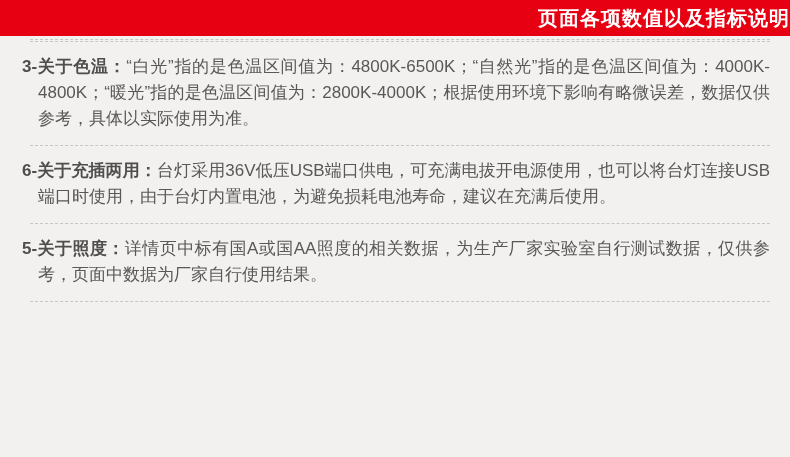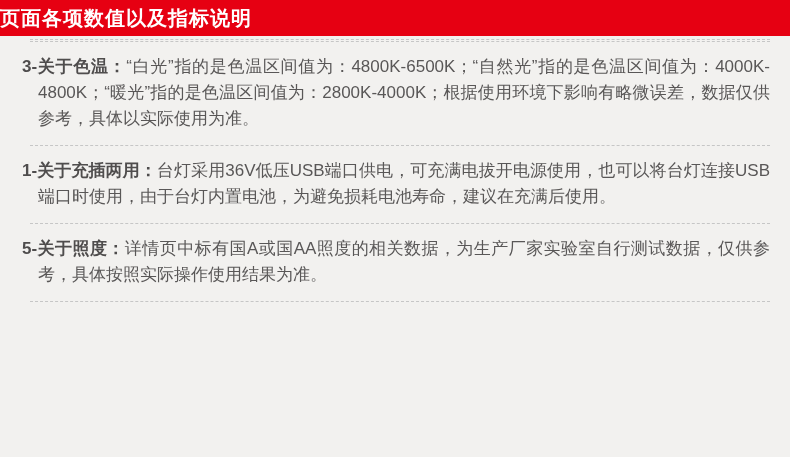--- a/index.html
+++ b/index.html
@@ -11,21 +11,21 @@
       height: 457px;
       background: #f2f1ef;
       overflow: hidden;
     }
     .header-bar {
       width: 100%;
       height: 36px;
       background: #e60012;
       display: flex;
       align-items: center;
-      justify-content: flex-start;
+      justify-content: flex-end;
     }
     .header-title {
       color: #ffffff;
       font-size: 20px;
       font-weight: bold;
       letter-spacing: 1px;
       line-height: 36px;
     }
     .notes {
       padding: 2px 20px 0 22px;
@@ -62,21 +62,21 @@
 
 <div class="notes">
 
   <div class="divider"></div>
 
   <div class="divider"></div>
 
   <div class="note-item"><span class="note-label">3-关于色温：</span><span class="note-text">“白光”指的是色温区间值为：4800K-6500K；“自然光”指的是色温区间值为：4000K-4800K；“暖光”指的是色温区间值为：2800K-4000K；根据使用环境下影响有略微误差，数据仅供参考，具体以实际使用为准。</span></div>
   <div class="divider"></div>
 
-  <div class="note-item"><span class="note-label">1-关于充插两用：</span><span class="note-text">台灯采用36V低压USB端口供电，可充满电拔开电源使用，也可以将台灯连接USB端口时使用，由于台灯内置电池，为避免损耗电池寿命，建议在充满后使用。</span></div>
+  <div class="note-item"><span class="note-label">6-关于充插两用：</span><span class="note-text">台灯采用36V低压USB端口供电，可充满电拔开电源使用，也可以将台灯连接USB端口时使用，由于台灯内置电池，为避免损耗电池寿命，建议在充满后使用。</span></div>
   <div class="divider"></div>
 
-  <div class="note-item"><span class="note-label">5-关于照度：</span><span class="note-text">详情页中标有国A或国AA照度的相关数据，为生产厂家实验室自行测试数据，仅供参考，具体按照实际操作使用结果为准。</span></div>
+  <div class="note-item"><span class="note-label">5-关于照度：</span><span class="note-text">详情页中标有国A或国AA照度的相关数据，为生产厂家实验室自行测试数据，仅供参考，页面中数据为厂家自行使用结果。</span></div>
   <div class="divider"></div>
 
   <div class="note-item"></div>
 
 </div>
 
 </body></html>

